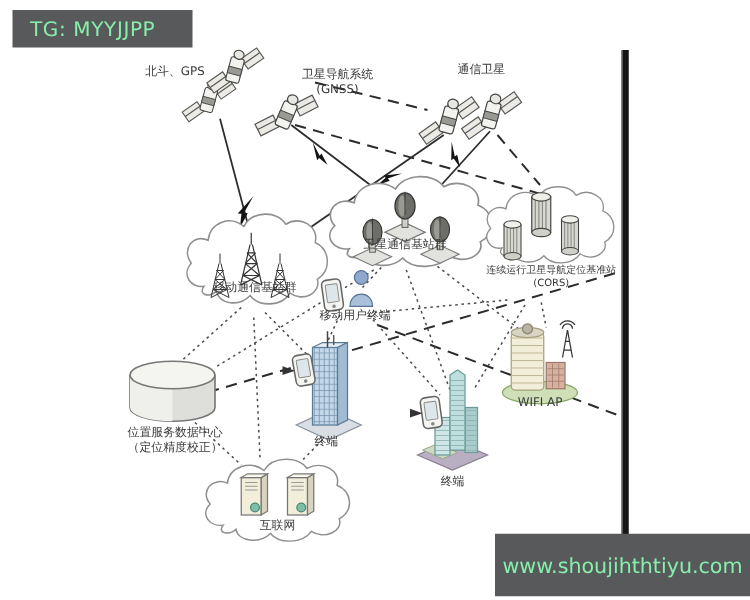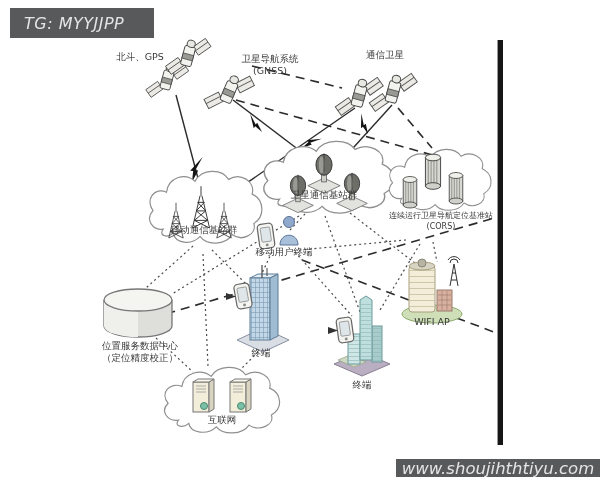--- a/index.html
+++ b/index.html
@@ -1,20 +1,20 @@
 <!DOCTYPE html>
 <html><head>
 <meta charset="utf-8">
 <style>
   html,body{margin:0;padding:0;}
   body{font-family:"DejaVu Sans","Liberation Sans",sans-serif;background:#fff;}
   #stage{position:relative;width:600px;height:480px;background:#ffffff;overflow:hidden;}
-  .wm{position:absolute;background:#58595b;color:#e5e5e5;display:flex;align-items:center;font-style:italic;}
+  .wm{position:absolute;background:#58595b;color:#86efac;display:flex;align-items:center;}
   #wm-tag{left:10px;top:8px;width:130px;height:30px;font-size:16px;padding-left:14px;letter-spacing:.5px;}
-  #wm-site{right:0;bottom:3px;width:204px;height:18px;font-size:16.5px;justify-content:center;}
+  #wm-site{right:0;bottom:3px;width:204px;height:50px;font-size:16.5px;justify-content:center;}
   #vline{position:absolute;left:497px;top:40px;width:5px;height:405px;background:#161616;border-left:1.5px solid #9a9a9a;}
   svg text{fill:#3a3a3a;}
   .lbl{font-size:9.5px;}
   .lbl-s{font-size:8px;}
 </style>
 </head>
 <body>
 
 <div id="stage">
 

